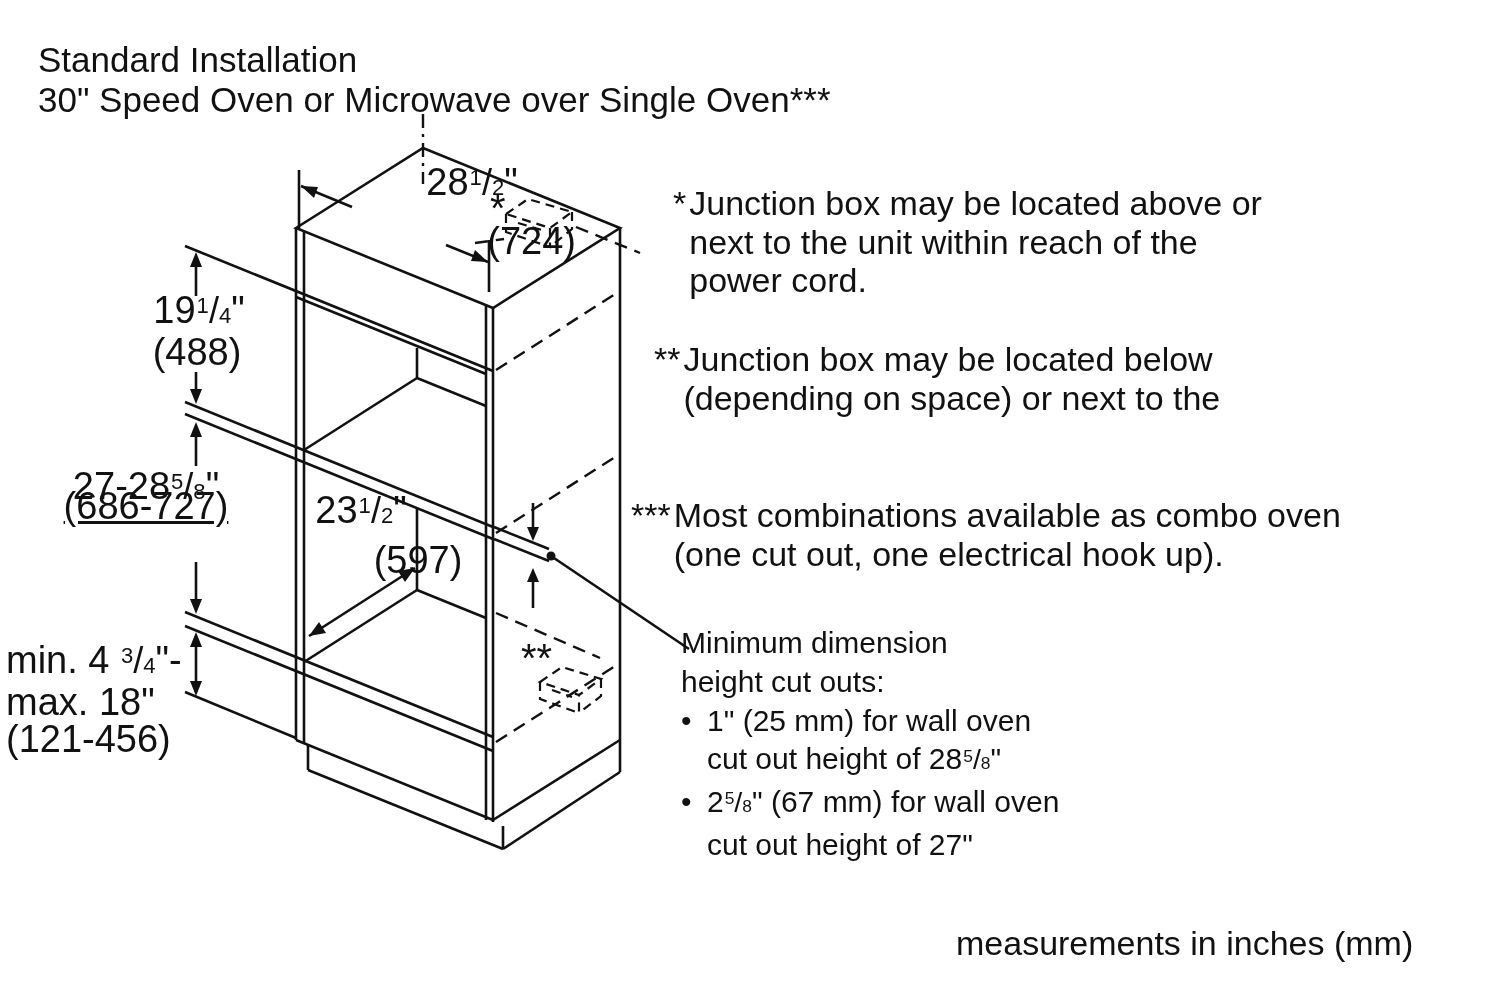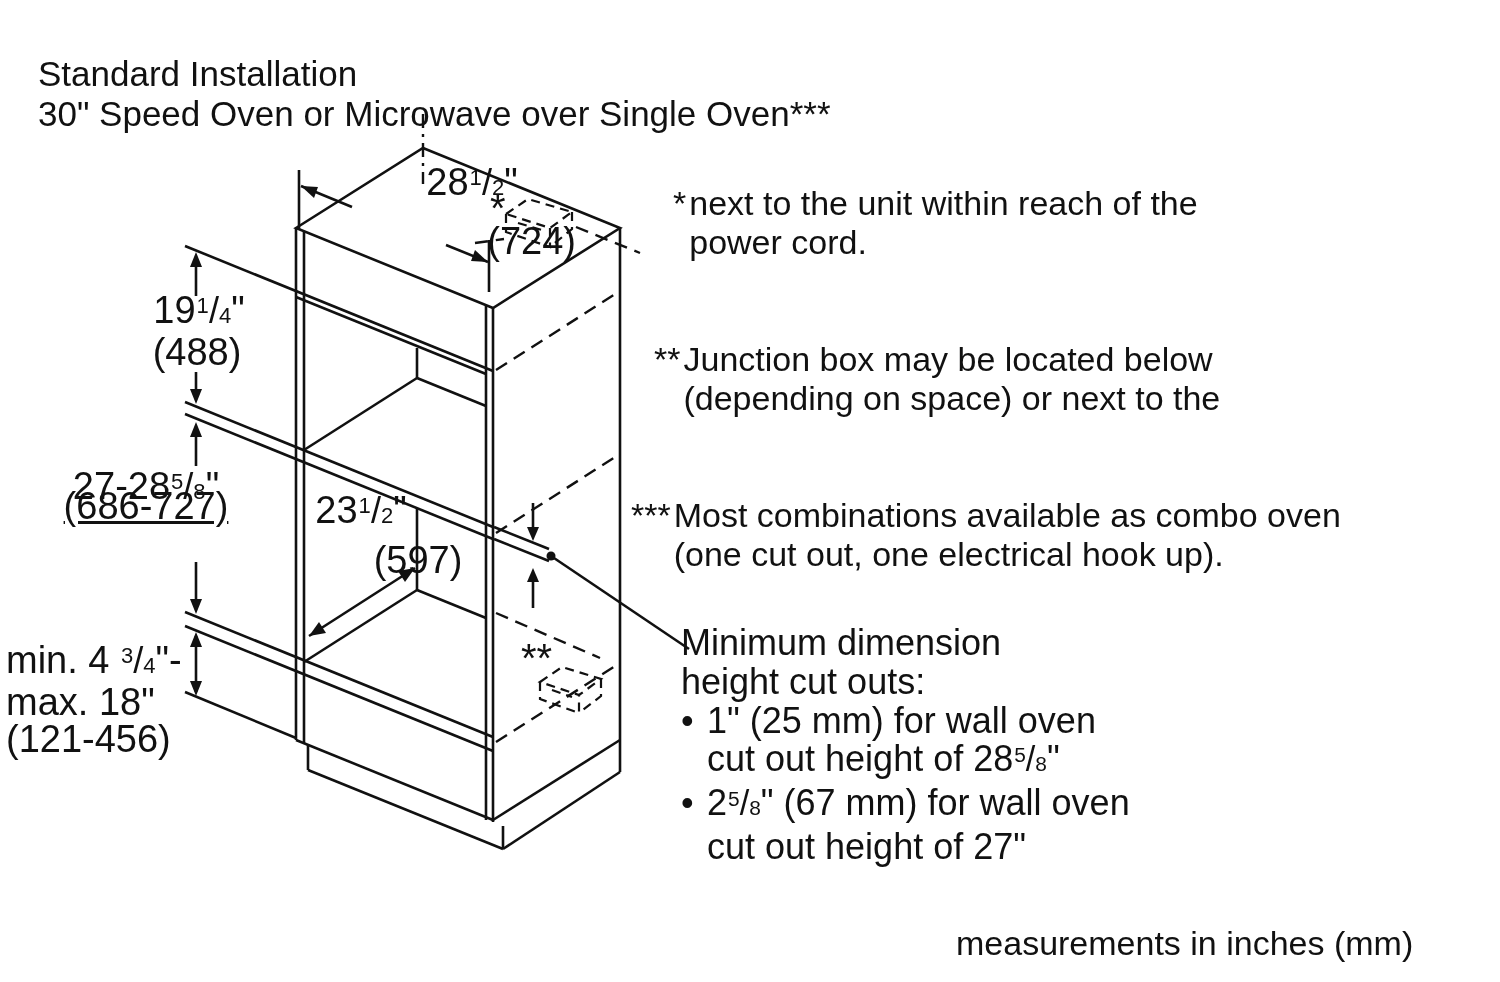--- a/index.html
+++ b/index.html
@@ -8,21 +8,21 @@
     font-family:"Liberation Sans", sans-serif;color:#111;overflow:hidden;
   }
   svg{position:absolute;left:0;top:0;}
   .t{position:absolute;white-space:nowrap;}
   .title{font-size:35px;line-height:40px;}
   .dim{font-size:38px;line-height:40px;}
   .dim.ctr{text-align:center;}
   .clr{font-size:38px;line-height:37px;}
   .note{font-size:34px;line-height:38.6px;display:flex;align-items:flex-start;}
   .note .nm{margin-right:3px;}
-  .callout{font-size:36px;line-height:38.8px;}
+  .callout{font-size:30px;line-height:38.8px;}
   .callout .b{display:flex;}
   .callout .bu{width:26px;}
   .callout .cont{padding-left:26px;}
   .marker{font-size:40px;}
   .footer{font-size:34px;}
   
   .fn{font-size:.58em;position:relative;top:-.45em;margin-left:1px;}
   .fd{font-size:.58em;}
   .fsl{font-size:.95em;}
 </style>
@@ -127,21 +127,21 @@
     <polygon points="196,614 190,599 202,599"></polygon>
     <polygon points="196,632 190,647 202,647"></polygon>
     <polygon points="196,696 190,681 202,681"></polygon>
     <polygon points="301,186 318,187 314,198"></polygon>
     <polygon points="488,262 471,261 475,250"></polygon>
     <polygon points="309,636 326,633 319,622"></polygon>
     <polygon points="415,568 405,582 398,571"></polygon>
   </g>
 </svg>
 
-<div class="t title" style="left:38px;top:40px;margin-top:14px;">
+<div class="t title" style="left:38px;top:40px;">
   <div>Standard Installation</div>
   <div>30" Speed Oven or Microwave over Single Oven***</div>
 </div>
 
 <div class="t dim ctr" style="left:368px;top:162px;width:208px;"><span>28</span><span class="fn">1</span><span class="fsl">/</span><span class="fd">2</span><span>"</span></div>
 <div class="t dim ctr" style="left:368px;top:221px;width:208px;text-align:right;">(724)</div>
 
 <div class="t dim ctr" style="left:140px;top:290px;width:118px;"><span>19</span><span class="fn">1</span><span class="fsl">/</span><span class="fd">4</span><span>"</span></div>
 <div class="t dim ctr" style="left:138px;top:332px;width:118px;">(488)</div>
 
@@ -156,20 +156,21 @@
   <div>max. 18"</div>
   <div>(121-456)</div>
 </div>
 
 <div class="t marker" style="left:490px;top:186px;">*</div>
 <div class="t marker" style="left:521px;top:636px;">**</div>
 
 <div class="t note" style="left:673px;top:184px;">
   <span class="nm">*</span>
   <div>
+    <div>Junction box may be located above or</div>
     <div>next to the unit within reach of the</div>
     <div>power cord.</div>
   </div>
 </div>
 
 <div class="t note" style="left:654px;top:340px;">
   <span class="nm">**</span>
   <div>
     <div>Junction box may be located below</div>
     <div>(depending on space) or next to the</div>

